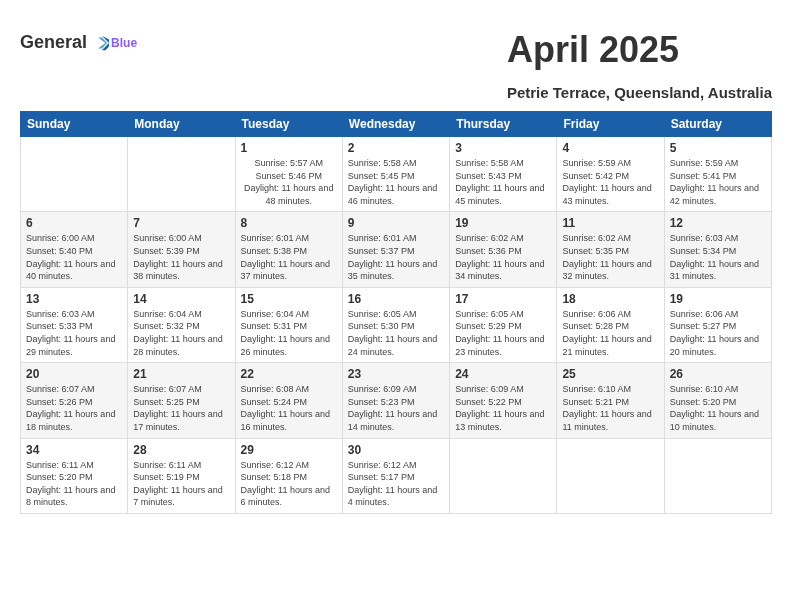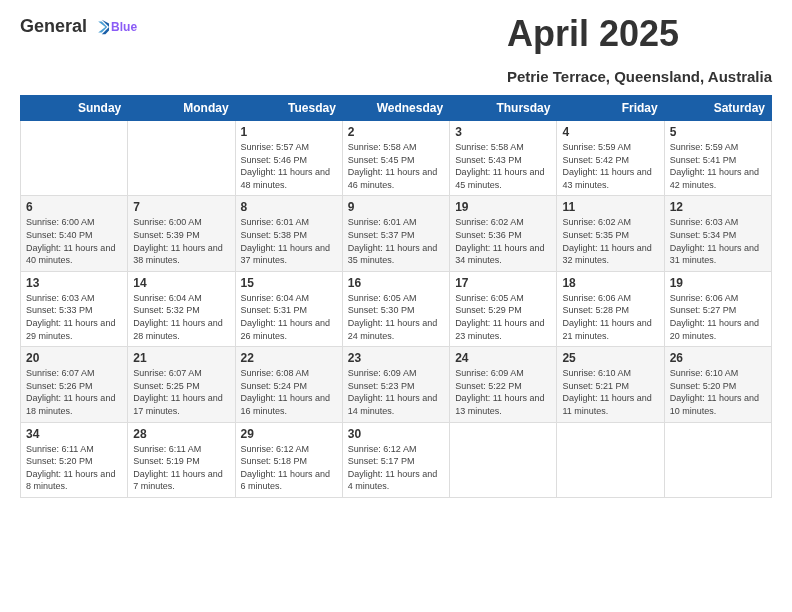--- a/index.html
+++ b/index.html
@@ -6,21 +6,21 @@
     body {
       width: 792px;
       height: 612px;
       font-family: Arial, sans-serif;
       background: #fff;
       overflow: hidden;
     }
     .page {
       width: 792px;
       height: 612px;
-      padding: 16px 20px;
+      padding: 32px 20px;
       background: #fff;
     }
     .header {
       display: flex;
       justify-content: space-between;
       align-items: flex-start;
       margin-bottom: 10px;
     }
     .logo {
       display: flex;
@@ -63,21 +63,21 @@
       margin-top: 16px;
     }
     .calendar {
       width: 100%;
       border-collapse: collapse;
       border: 1px solid #ccc;
     }
     .calendar th {
       background: #1a5fa8;
       color: #fff;
-      text-align: right;
+      text-align: left;
       padding: 5px 6px;
       font-size: 12px;
       font-weight: bold;
       border: 1px solid #1a5fa8;
     }
     .calendar td {
       width: 107px;
       vertical-align: top;
       padding: 4px 5px;
       border: 1px solid #ddd;
@@ -137,21 +137,21 @@
         <th>Friday</th>
         <th>Saturday</th>
       </tr>
     </thead>
     <tbody id="calendar-body">
     <tr>
           <td class="empty-cell"></td>
           <td class="empty-cell"></td>
           <td>
             <span class="day-num">1</span>
-            <div class="day-info" style="white-space: pre-line;">Sunrise: 5:57 AM
+            <div class="day-info" style="white-space: pre-line; text-align: center;">Sunrise: 5:57 AM
 Sunset: 5:46 PM
 Daylight: 11 hours and 48 minutes.</div>
           </td>
           <td>
             <span class="day-num">2</span>
             <div class="day-info" style="white-space: pre-line;">Sunrise: 5:58 AM
 Sunset: 5:45 PM
 Daylight: 11 hours and 46 minutes.</div>
           </td>
           <td>

